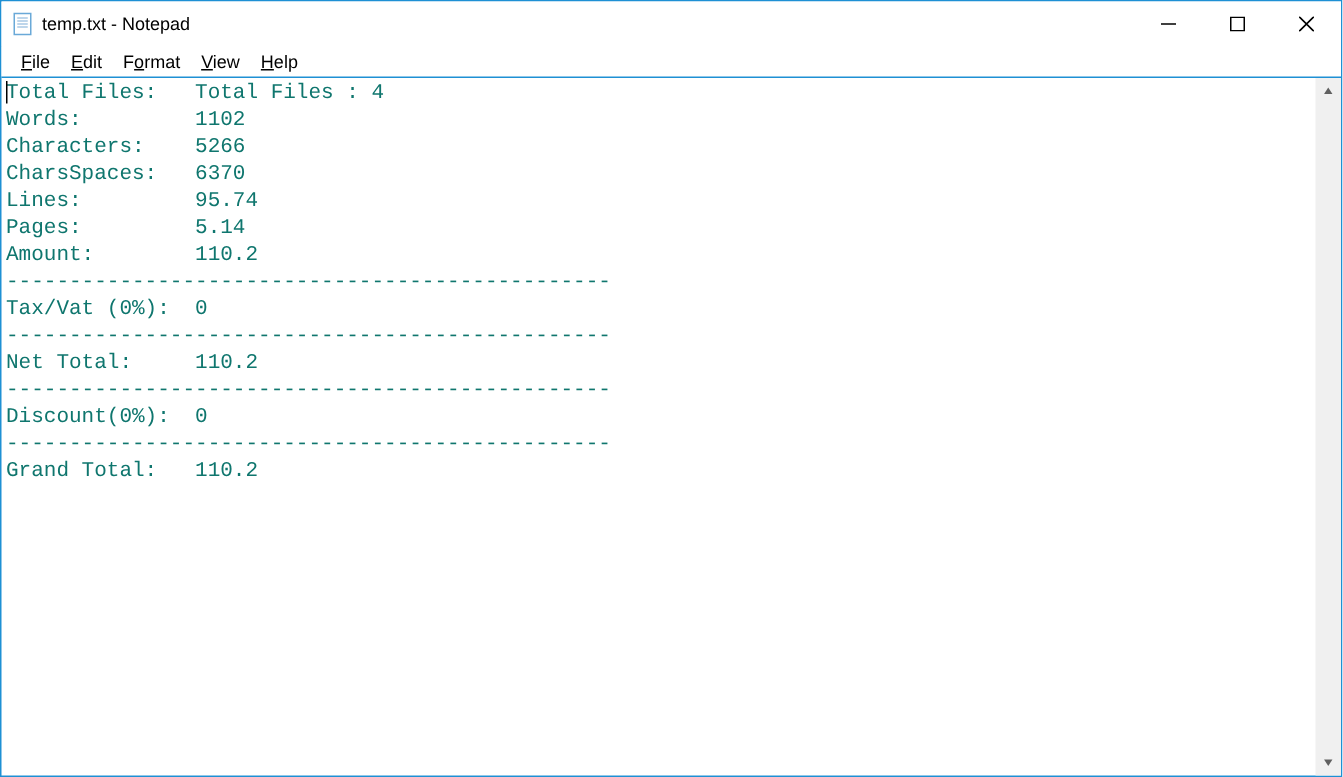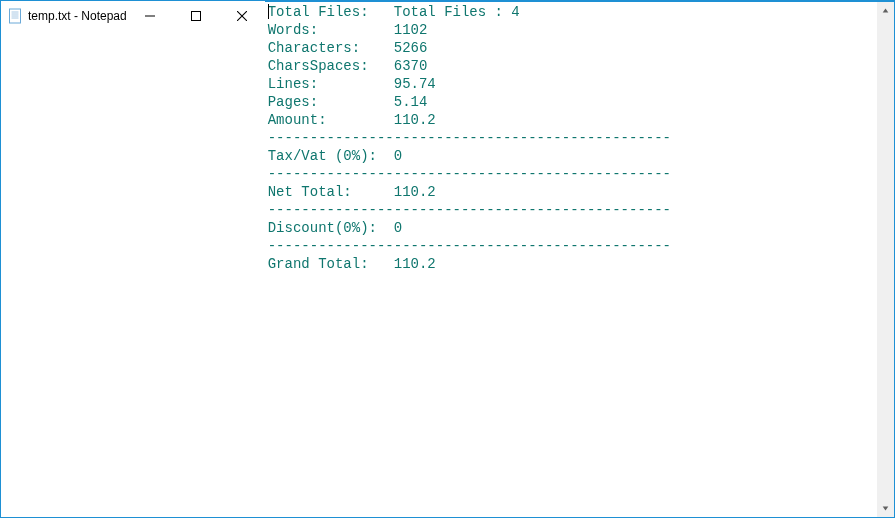--- a/index.html
+++ b/index.html
@@ -13,21 +13,21 @@
       background: #fff;
       width: 895px;
       height: 518px;
       overflow: hidden;
     }
     .window {
       width: 895px;
       height: 518px;
       border: 1px solid #1e90d4;
       display: flex;
-      flex-direction: row;
+      flex-direction: column;
       background: #fff;
     }
     .titlebar {
       height: 30px;
       background: #fff;
       display: flex;
       align-items: center;
       padding-left: 6px;
       font-size: 12px;
       color: #000;
@@ -151,20 +151,27 @@
           <rect x="0.5" y="0.5" width="9" height="9" fill="none" stroke="#000" stroke-width="1"></rect>
         </svg>
     </div>
     <div class="win-btn close">
       <svg viewBox="0 0 10 10">
           <path d="M0 0 L10 10 M10 0 L0 10" stroke="#000" stroke-width="1.1"></path>
         </svg>
     </div>
   </div>
 
+  <div class="menubar">
+    <div class="menu-item"><span class="ul">F</span><span></span><span>ile</span></div>
+    <div class="menu-item"><span class="ul">E</span><span>dit</span></div>
+    <div class="menu-item">F<span class="ul">o</span><span>rmat</span></div>
+    <div class="menu-item"><span class="ul">V</span><span>iew</span></div>
+    <div class="menu-item"><span class="ul">H</span><span>elp</span></div>
+  </div>
 
   <div class="content-wrapper">
     <div class="text-area caret-line"><span class="row">Total Files:   Total Files : 4</span><span class="row">Words:         1102</span><span class="row">Characters:    5266</span><span class="row">CharsSpaces:   6370</span><span class="row">Lines:         95.74</span><span class="row">Pages:         5.14</span><span class="row">Amount:        110.2</span><span class="row">------------------------------------------------</span><span class="row">Tax/Vat (0%):  0</span><span class="row">------------------------------------------------</span><span class="row">Net Total:     110.2</span><span class="row">------------------------------------------------</span><span class="row">Discount(0%):  0</span><span class="row">------------------------------------------------</span><span class="row">Grand Total:   110.2</span></div>
     <div class="scrollbar-v">
       <div class="scroll-arrow up">
         <svg viewBox="0 0 10 10">
             <path d="M5 2 L9 8 L1 8 Z"></path>
           </svg>
       </div>
       <div class="scroll-arrow down">

